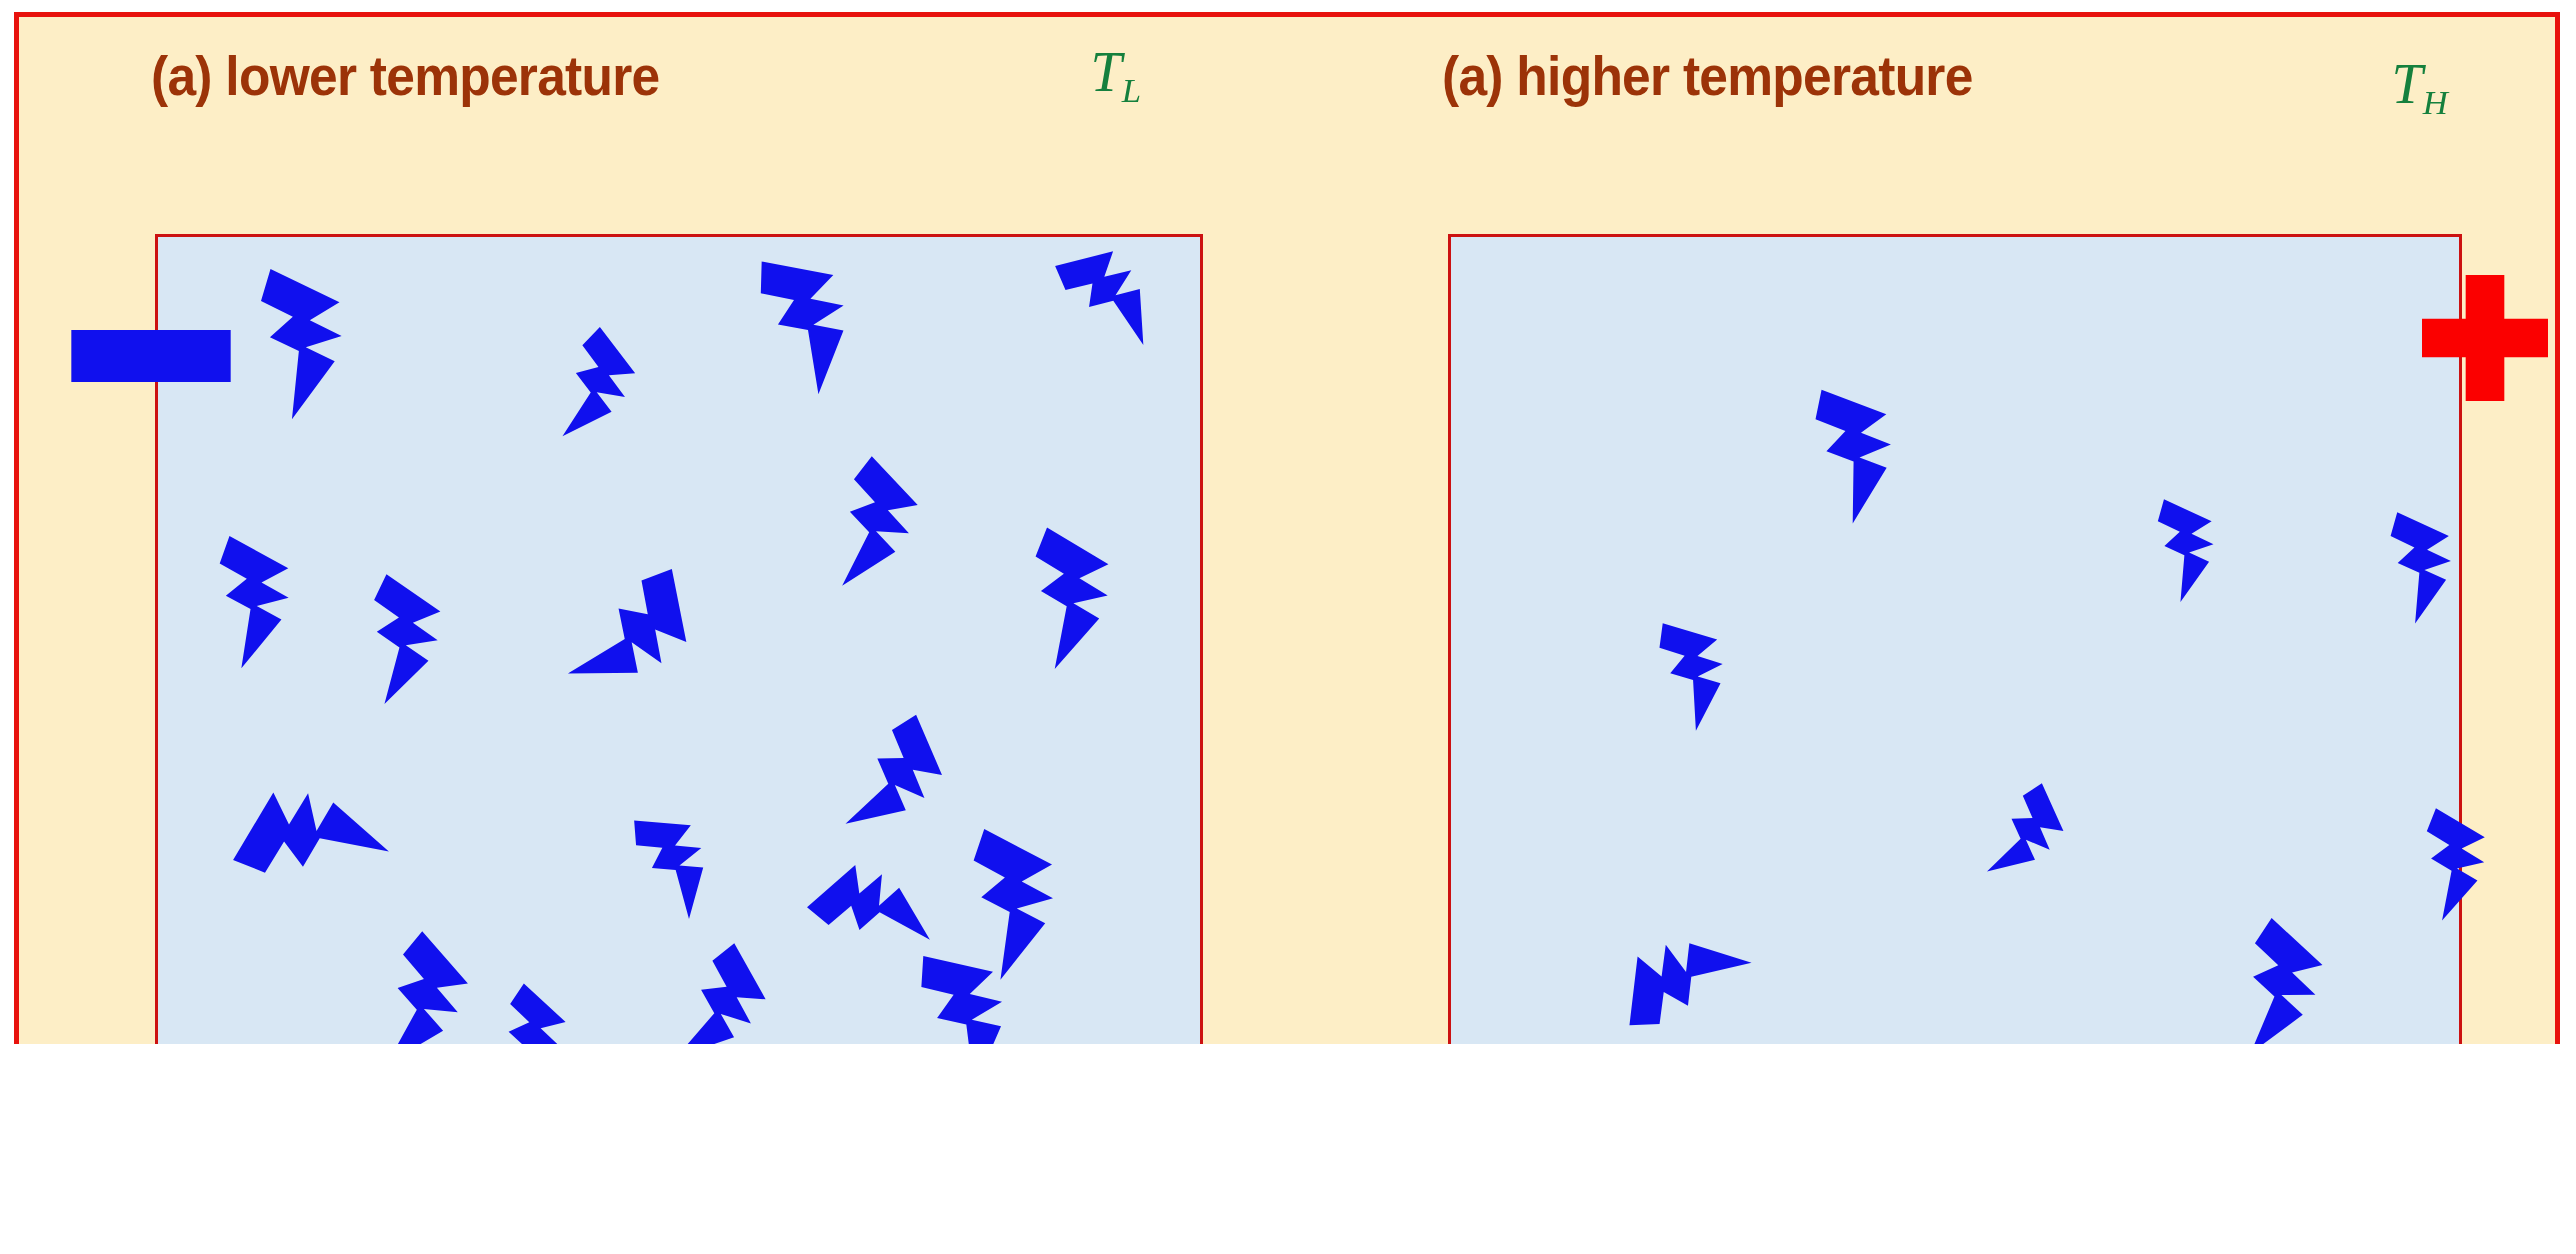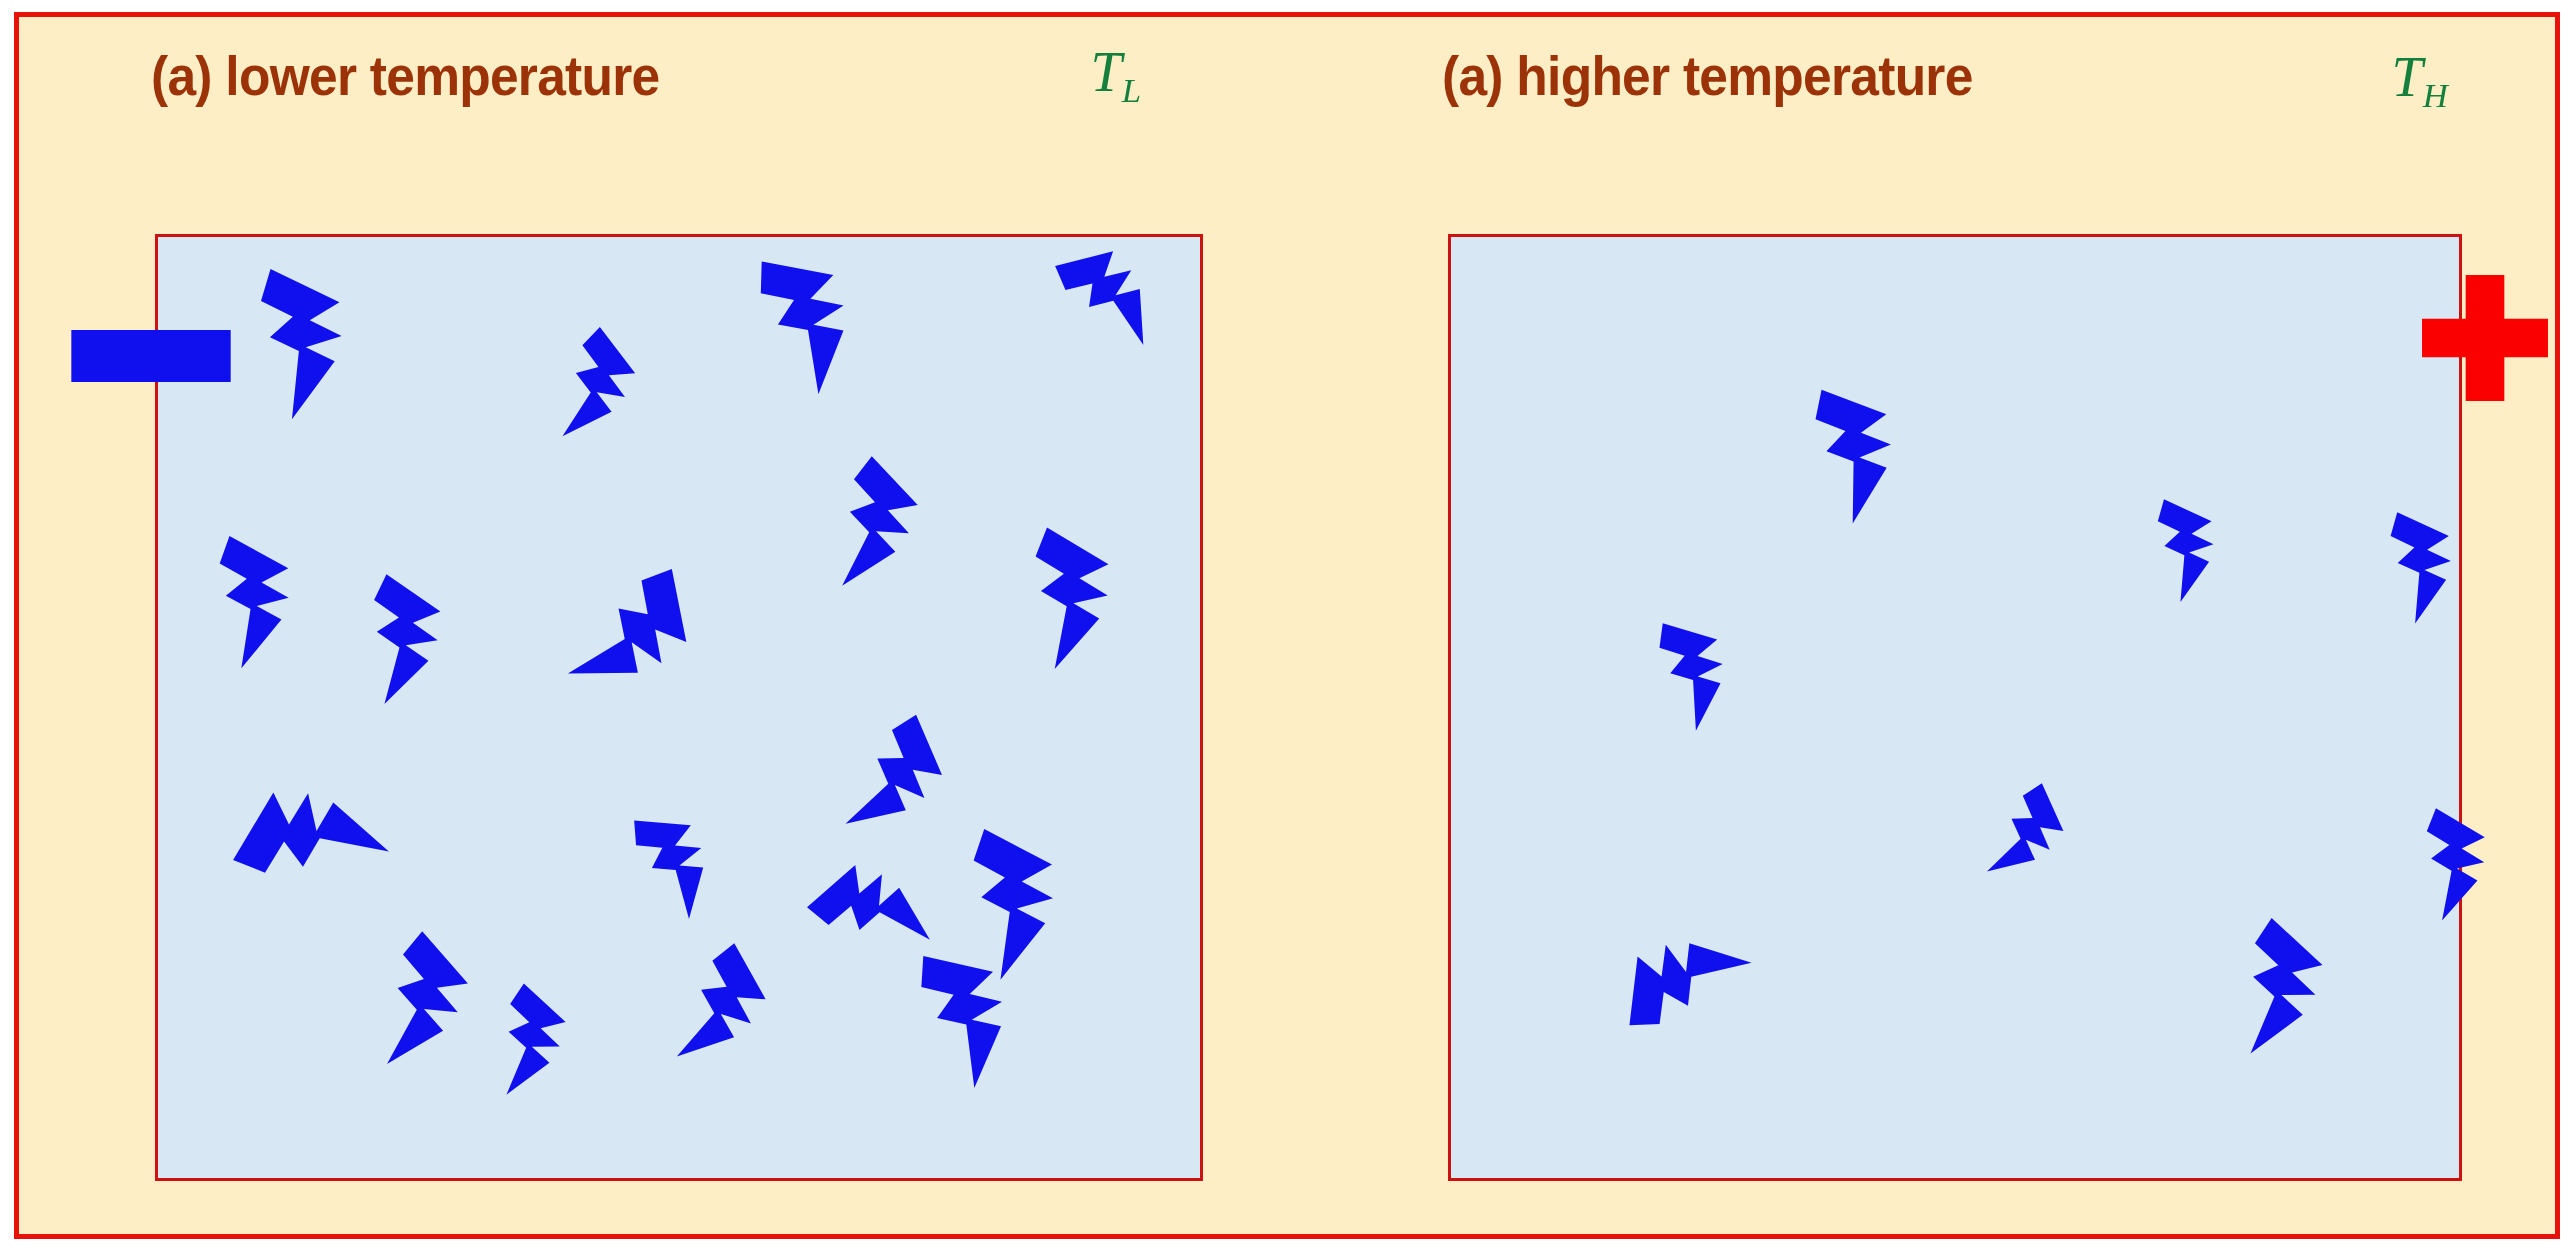--- a/index.html
+++ b/index.html
@@ -4,21 +4,21 @@
 <title>Temperature Comparison Diagram</title>
 <style>
   html, body {
     margin: 0;
     padding: 0;
     background: #ffffff;
   }
   #root {
     position: relative;
     width: 2576px;
-    height: 1254px;
+    height: 1044px;
     background: #ffffff;
     font-family: "Liberation Sans", sans-serif;
     overflow: hidden;
   }
   #outer-frame {
     position: absolute;
     left: 13.5px;
     top: 11.8px;
     width: 2546px;
     height: 1227px;
@@ -169,21 +169,21 @@
 
       <div class="sign-glyph" id="sign-0" style="left: 52px; top: 313px;">
         <svg width="160" height="52" viewBox="0 0 190 62">
           <rect x="0" y="0" width="190" height="62" fill="#1010ee"></rect>
         </svg>
       </div>
     </div>
 
     <div class="panel-block">
       <div class="panel-title" id="title-1" style="left: 1423px; top: 26px; color: rgb(156, 51, 8);">(a) higher temperature</div>
-      <div class="panel-symbol" id="sym-1" style="left: 2373px; top: 28px;"><span>T</span><sub>H</sub></div>
+      <div class="panel-symbol" id="sym-1" style="left: 2373px; top: 35px;"><span>T</span><sub>H</sub></div>
 
       <div class="gas-box" id="box-1" style="left: 1429px; top: 217px; width: 1014px; height: 947px; border-color: rgb(204, 17, 17); background: rgb(216, 231, 244);">
         <svg class="shape-layer" id="layer-higher" viewBox="0 0 1205 1125" preserveAspectRatio="none">
             <g transform="translate(161,118) rotate(92) scale(0.96)">
               <path d="M 0 -56 A 56 56 0 1 0 0 56 A 44 44 0 1 1 0 -56 Z" fill="#fb0000"></path>
             </g>
             <g transform="translate(586,118) rotate(60) scale(0.92)">
               <path d="M 0 -56 A 56 56 0 1 0 0 56 A 44 44 0 1 1 0 -56 Z" fill="#fb0000"></path>
             </g>
             <g transform="translate(966,108) rotate(46) scale(0.88)">

